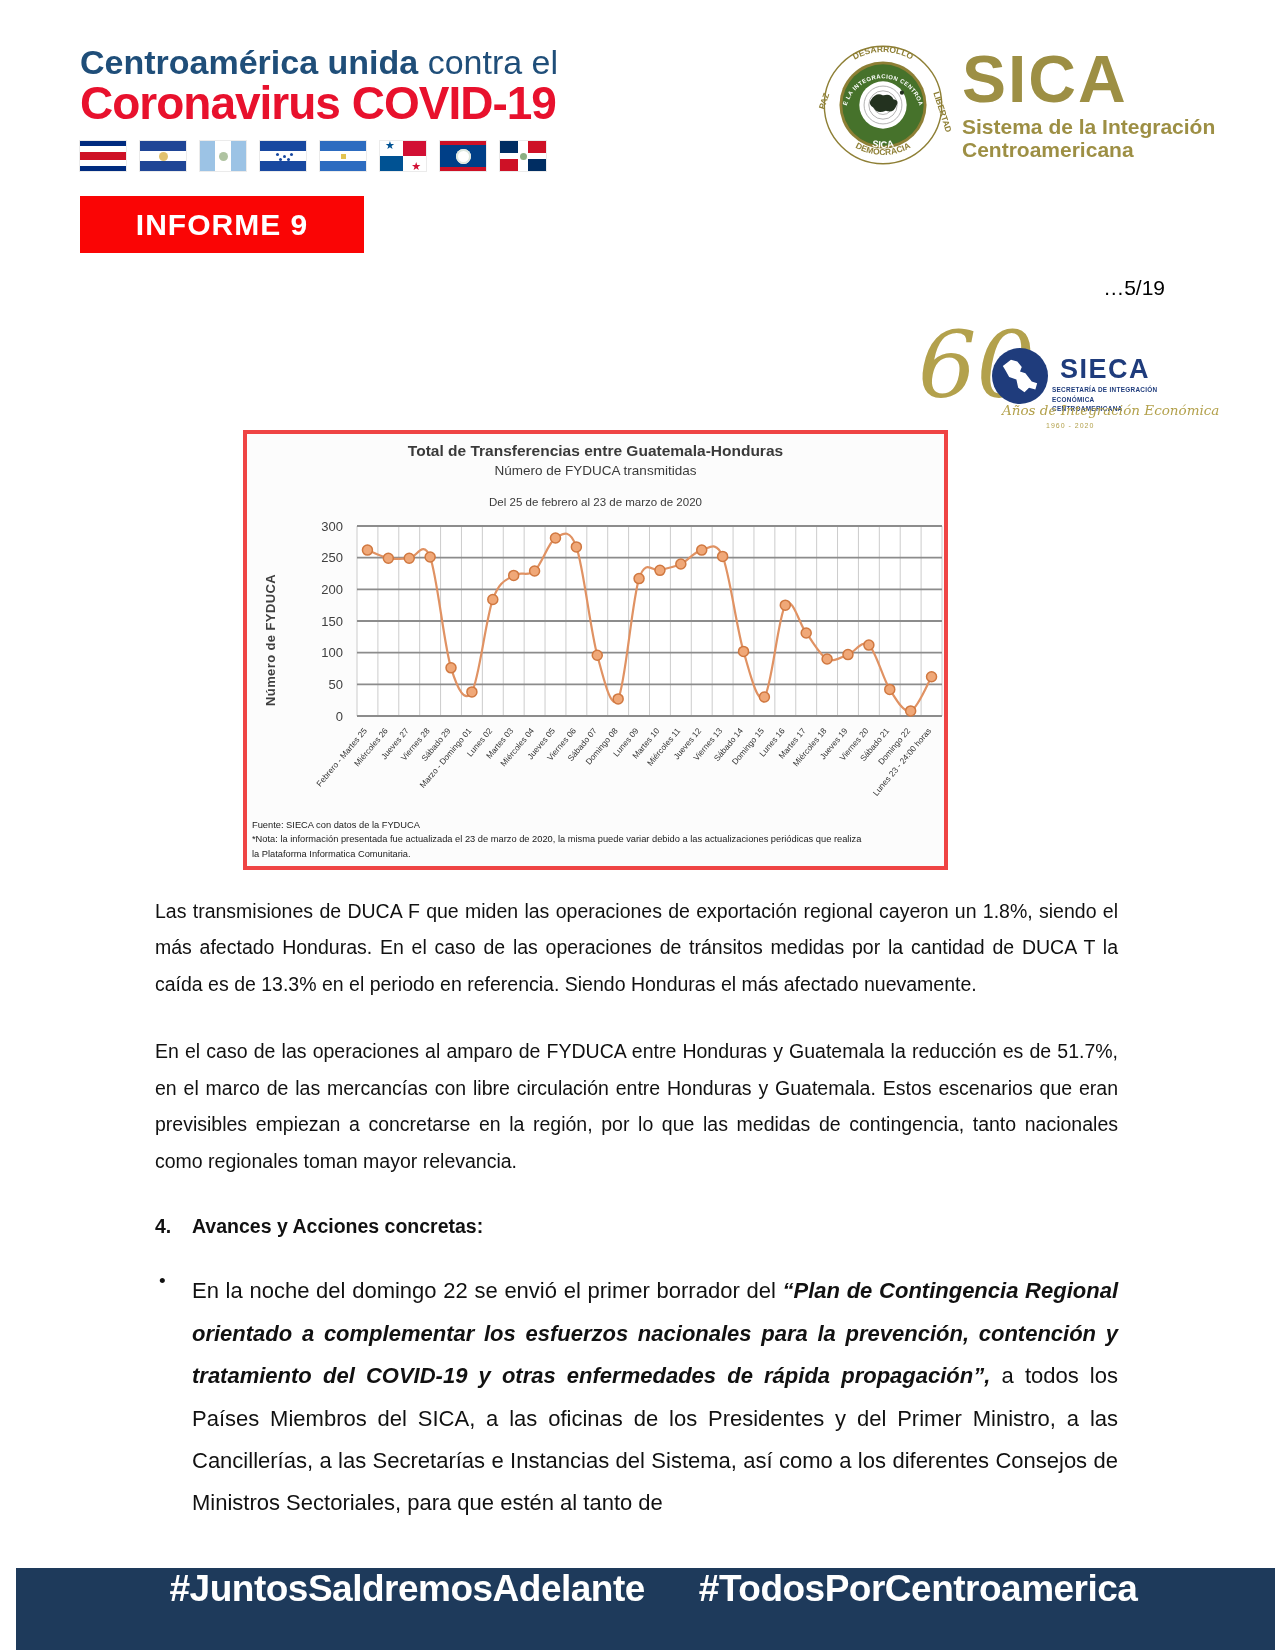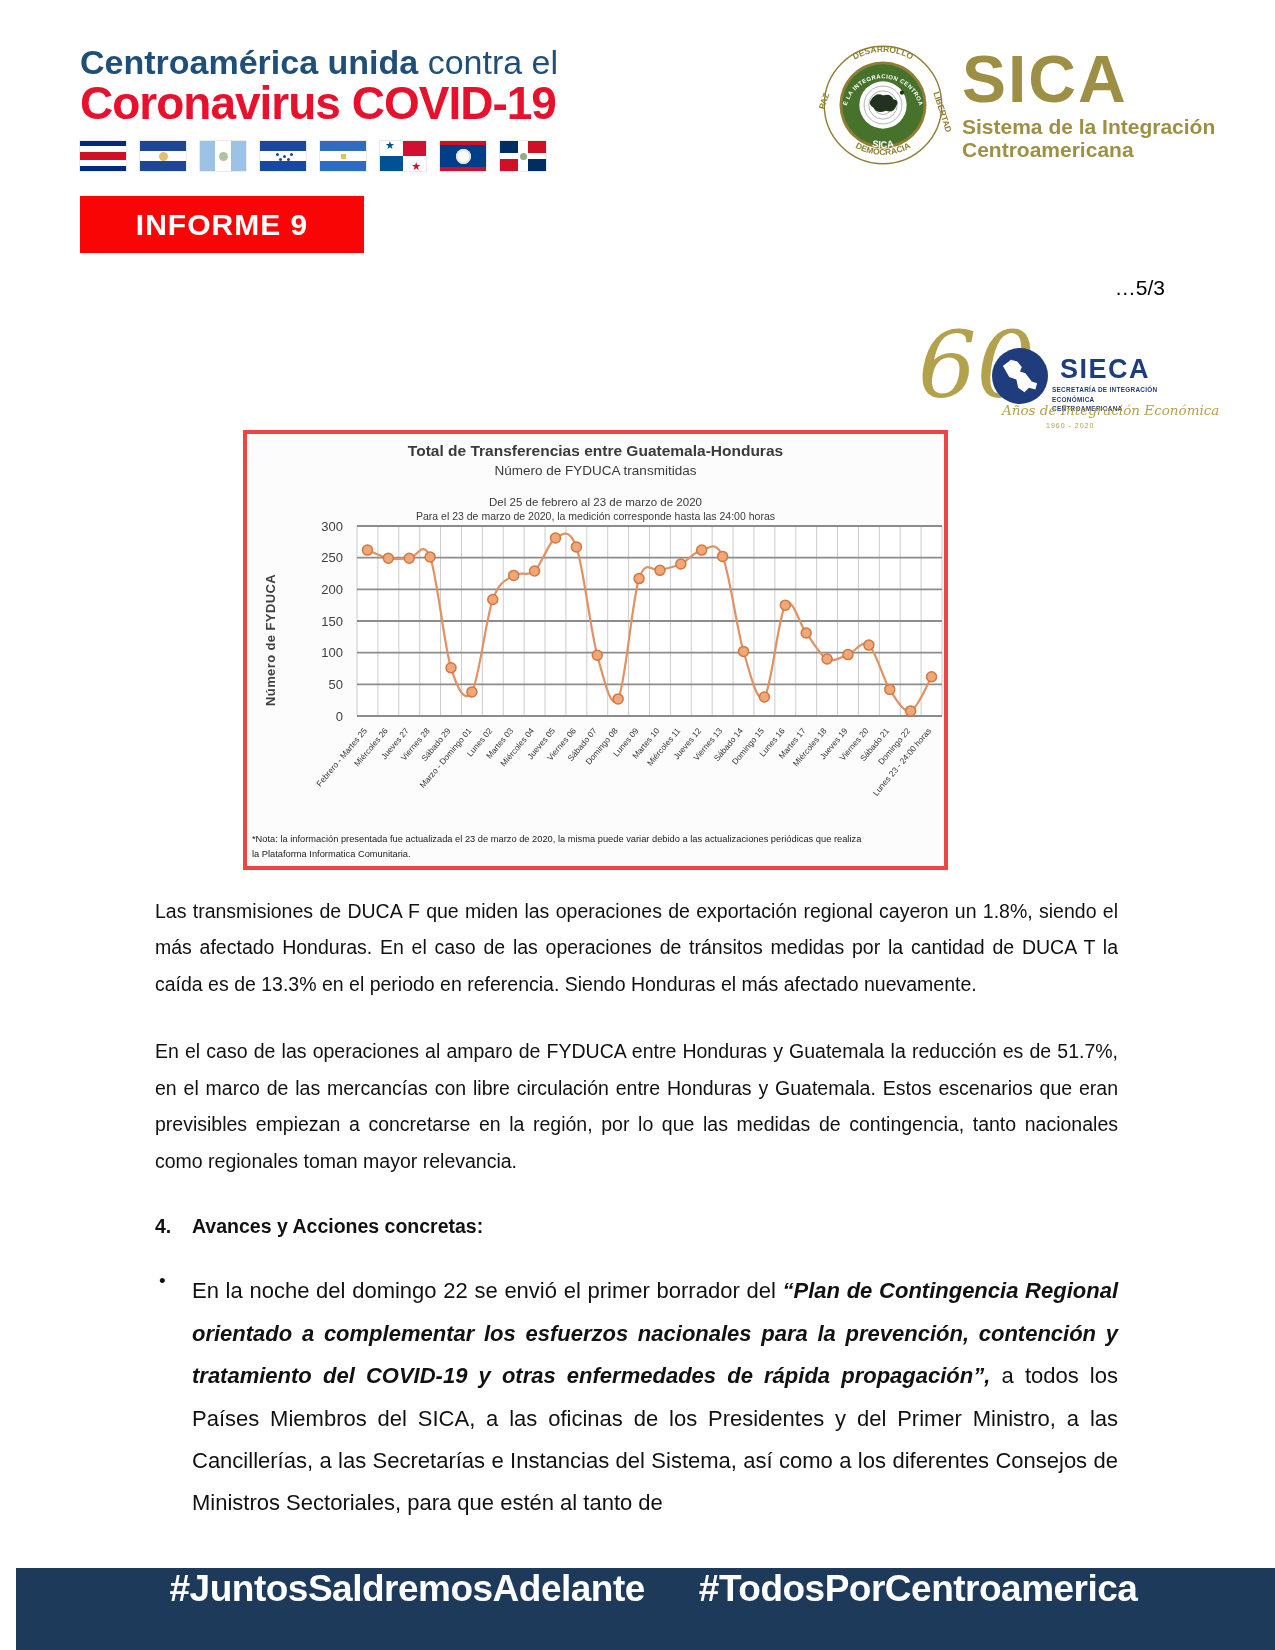--- a/index.html
+++ b/index.html
@@ -138,42 +138,41 @@
     </svg>
     <div class="sica-word">
       <div class="big">SICA</div>
       <div class="sub">
         <div>Sistema de la Integración</div>
         <div>Centroamericana</div>
       </div>
     </div>
   </div>
 
-  <div class="page-indicator">…5/3</div>
+  <div class="page-indicator">…5/19</div>
 
   <div class="sieca">
     <div class="sixty">60</div>
     <svg class="globe" width="56" height="56" viewBox="0 0 62 62">
       <circle cx="31" cy="31" r="31" fill="#1F3C7C"></circle>
       <path d="M12,20 l9,-7 7,2 5,6 -2,5 6,2 7,9 6,2 -2,7 -7,-2 -5,5 -7,-5 -2,-9 -8,-3 -4,-7 z" fill="#ffffff"></path>
     </svg>
     <div class="name">SIECA</div>
     <div class="cap">
       <div>SECRETARÍA DE INTEGRACIÓN</div>
       <div>ECONÓMICA CENTROAMERICANA</div>
     </div>
     <div class="tagline">Años de Integración Económica</div>
     <div class="years">1960 - 2020</div>
   </div>
 
   <div class="chart-box">
     <div class="chart-title">Total de Transferencias entre Guatemala-Honduras</div>
     <div class="chart-sub1">Número de FYDUCA transmitidas</div>
     <div class="chart-sub2">Del 25 de febrero al 23 de marzo de 2020</div>
-    <div class="chart-sub3">Para el 23 de marzo de 2020, la medición corresponde hasta las 24:00 horas</div>
     <div class="ylabel">Número de  FYDUCA</div>
     <svg id="chart-svg" width="700" height="302">
         <rect x="108" y="12" width="585" height="190" fill="#ffffff"></rect>
         <line x1="108" y1="12" x2="108" y2="202" stroke="#cccccc" stroke-width="1"></line>
         <line x1="128.89285714285714" y1="12" x2="128.89285714285714" y2="202" stroke="#cccccc" stroke-width="1"></line>
         <line x1="149.78571428571428" y1="12" x2="149.78571428571428" y2="202" stroke="#cccccc" stroke-width="1"></line>
         <line x1="170.67857142857144" y1="12" x2="170.67857142857144" y2="202" stroke="#cccccc" stroke-width="1"></line>
         <line x1="191.57142857142856" y1="12" x2="191.57142857142856" y2="202" stroke="#cccccc" stroke-width="1"></line>
         <line x1="212.46428571428572" y1="12" x2="212.46428571428572" y2="202" stroke="#cccccc" stroke-width="1"></line>
         <line x1="233.35714285714286" y1="12" x2="233.35714285714286" y2="202" stroke="#cccccc" stroke-width="1"></line>
@@ -265,20 +264,21 @@
         <text x="536.3035714285714" y="217" font-size="8.3" fill="#333333" text-anchor="end" transform="rotate(-50 536.3035714285714 217)" font-family="Liberation Sans, sans-serif">Lunes 16</text>
         <text x="557.1964285714286" y="217" font-size="8.3" fill="#333333" text-anchor="end" transform="rotate(-50 557.1964285714286 217)" font-family="Liberation Sans, sans-serif">Martes 17</text>
         <text x="578.0892857142858" y="217" font-size="8.3" fill="#333333" text-anchor="end" transform="rotate(-50 578.0892857142858 217)" font-family="Liberation Sans, sans-serif">Miércoles 18</text>
         <text x="598.9821428571429" y="217" font-size="8.3" fill="#333333" text-anchor="end" transform="rotate(-50 598.9821428571429 217)" font-family="Liberation Sans, sans-serif">Jueves 19</text>
         <text x="619.875" y="217" font-size="8.3" fill="#333333" text-anchor="end" transform="rotate(-50 619.875 217)" font-family="Liberation Sans, sans-serif">Viernes 20</text>
         <text x="640.7678571428571" y="217" font-size="8.3" fill="#333333" text-anchor="end" transform="rotate(-50 640.7678571428571 217)" font-family="Liberation Sans, sans-serif">Sábado 21</text>
         <text x="661.6607142857142" y="217" font-size="8.3" fill="#333333" text-anchor="end" transform="rotate(-50 661.6607142857142 217)" font-family="Liberation Sans, sans-serif">Domingo 22</text>
         <text x="682.5535714285714" y="217" font-size="8.3" fill="#333333" text-anchor="end" transform="rotate(-50 682.5535714285714 217)" font-family="Liberation Sans, sans-serif">Lunes 23 - 24:00 horas</text>
       </svg>
     <div class="chart-notes">
+      <div>Fuente: SIECA con datos de la FYDUCA</div>
       <div>*Nota: la información presentada fue actualizada el 23 de marzo de 2020, la misma puede variar debido a las actualizaciones periódicas que realiza</div>
       <div>la Plataforma Informatica Comunitaria.</div>
     </div>
   </div>
 
   <div class="bodytext">
     <p class="p1">Las transmisiones de DUCA F que miden las operaciones de exportación regional cayeron un 1.8%, siendo el más afectado Honduras. En el caso de las operaciones de tránsitos medidas por la cantidad de DUCA T la caída es de 13.3% en el periodo en referencia. Siendo Honduras el más afectado nuevamente.</p>
     <p class="p2">En el caso de las operaciones al amparo de FYDUCA entre Honduras y Guatemala la reducción es de 51.7%, en el marco de las mercancías con libre circulación entre Honduras y Guatemala. Estos escenarios que eran previsibles empiezan a concretarse en la región, por lo que las medidas de contingencia, tanto nacionales como regionales toman mayor relevancia.</p>
     <div class="heading">
       <span class="num">4.</span>

